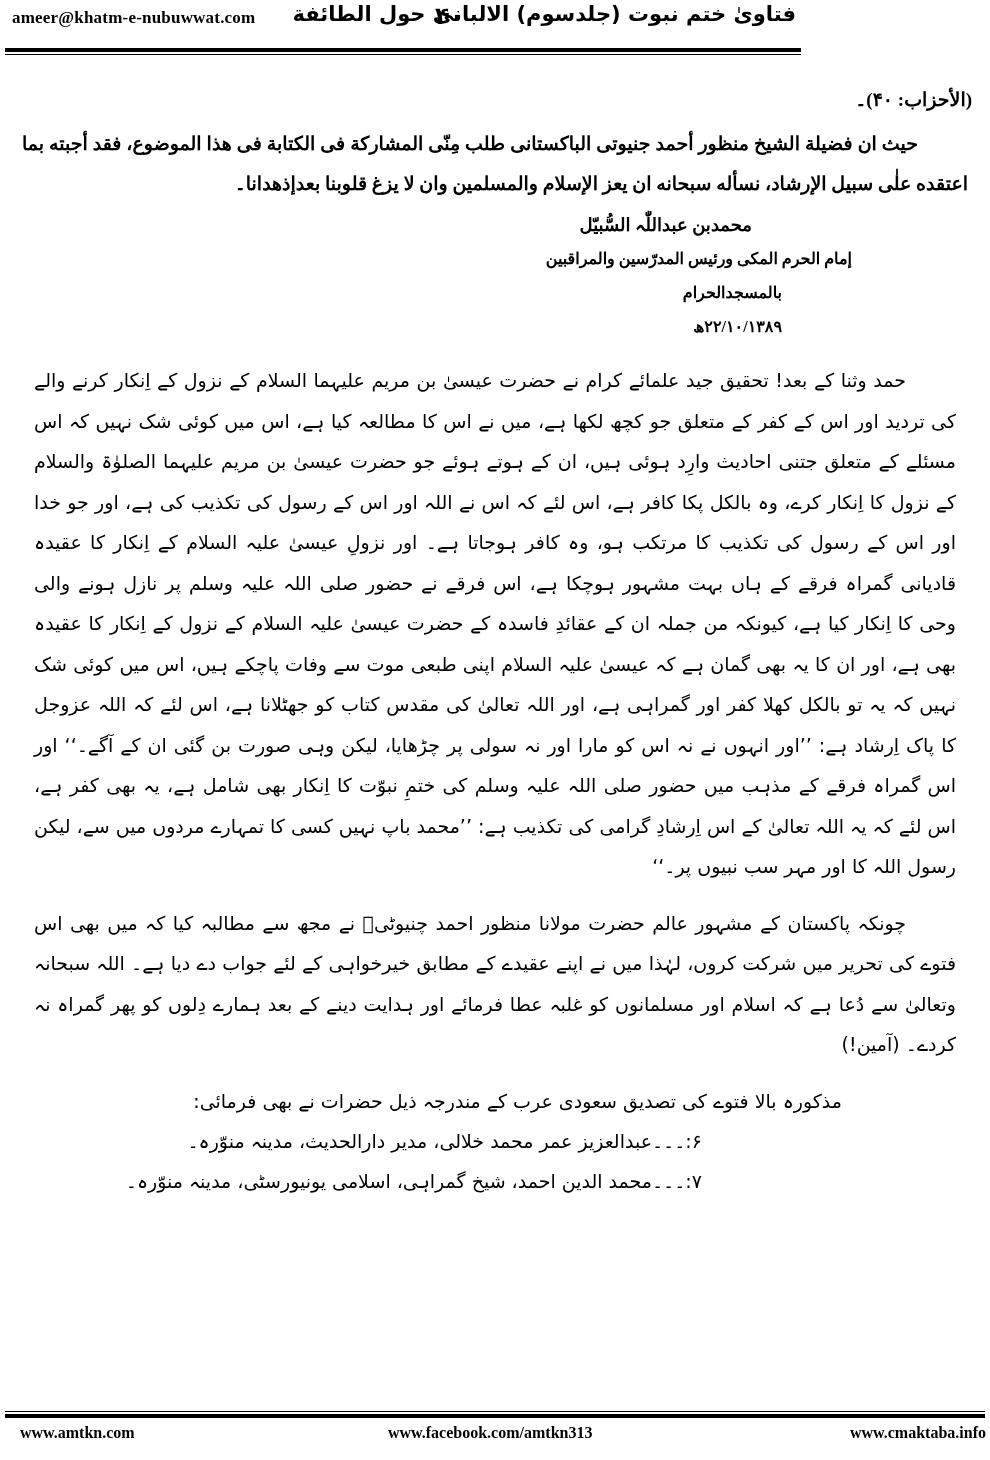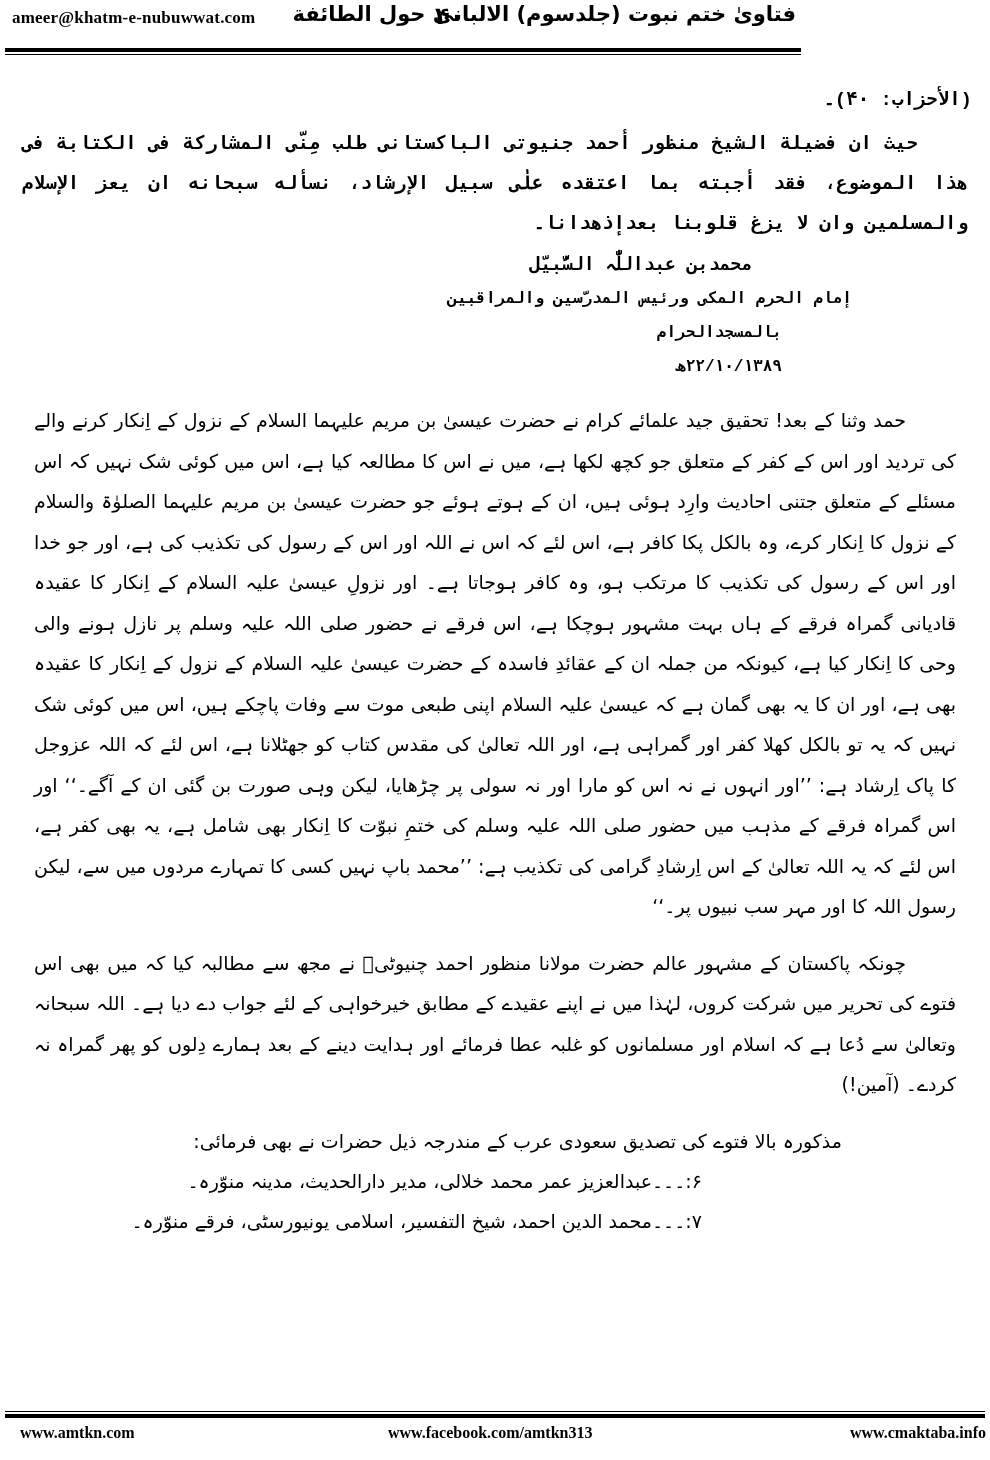--- a/index.html
+++ b/index.html
@@ -11,21 +11,21 @@
   .rule-top { position: absolute; left: 5px; right: 5px; top: 48px; height: 4px; background: #000; }
   .rule-top2 { position: absolute; left: 5px; right: 5px; top: 54px; height: 1px; background: #000; }
   .rule-bot { position: absolute; left: 5px; right: 5px; top: 1411px; height: 1px; background: #000; }
   .rule-bot2 { position: absolute; left: 5px; right: 5px; top: 1414px; height: 4px; background: #000; }
   .footer { position: absolute; left: 8px; top: 1424px; width: 990px; height: 24px; font-family: "Liberation Serif", serif; font-weight: bold; font-size: 16px; }
   .f-left { position: absolute; left: 12px; top: 0; }
   .f-mid { position: absolute; left: 380px; top: 0; text-align: center; }
   .f-right { position: absolute; right: 12px; top: 0; }
 
   .content { position: absolute; left: 18px; right: 18px; top: 80px; direction: rtl; }
-  .arb { font-family: Liberation Mono, monospace; font-weight: bold; font-size: 19px; line-height: 40px; text-align: justify; }
+  .arb { font-family: Liberation Serif, serif; font-weight: bold; font-size: 19px; line-height: 40px; text-align: justify; }
   .ref { font-size: 19px; font-weight: bold; line-height: 40px; }
   .arb p { margin: 4px; }
   .indent { text-indent: 50px; }
   .center-line { text-align: center; font-weight: bold; font-size: 19px; line-height: 40px; }
   .sig { margin-right: 0; font-weight: bold; font-size: 17px; line-height: 34px; }
   .sig .l1 { padding-right: 220px; font-size: 18px; }
   .sig .l2 { padding-right: 120px; font-size: 16px; }
   .sig .l3 { padding-right: 190px; font-size: 16px; }
   .sig .l4 { padding-right: 190px; font-size: 16px; }
   .urdu { font-family: "DejaVu Sans", sans-serif; font-size: 19px; line-height: 40.5px; text-align: justify; text-align-last: right; }
@@ -58,21 +58,21 @@
   </div>
 
   <div class="urdu">
     <p class="indent">حمد وثنا کے بعد! تحقیق جید علمائے کرام نے حضرت عیسیٰ بن مریم علیہما السلام کے نزول کے اِنکار کرنے والے کی تردید اور اس کے کفر کے متعلق جو کچھ لکھا ہے، میں نے اس کا مطالعہ کیا ہے، اس میں کوئی شک نہیں کہ اس مسئلے کے متعلق جتنی احادیث وارِد ہوئی ہیں، ان کے ہوتے ہوئے جو حضرت عیسیٰ بن مریم علیہما الصلوٰۃ والسلام کے نزول کا اِنکار کرے، وہ بالکل پکا کافر ہے، اس لئے کہ اس نے اللہ اور اس کے رسول کی تکذیب کی ہے، اور جو خدا اور اس کے رسول کی تکذیب کا مرتکب ہو، وہ کافر ہوجاتا ہے۔ اور نزولِ عیسیٰ علیہ السلام کے اِنکار کا عقیدہ قادیانی گمراہ فرقے کے ہاں بہت مشہور ہوچکا ہے، اس فرقے نے حضور صلی اللہ علیہ وسلم پر نازل ہونے والی وحی کا اِنکار کیا ہے، کیونکہ من جملہ ان کے عقائدِ فاسدہ کے حضرت عیسیٰ علیہ السلام کے نزول کے اِنکار کا عقیدہ بھی ہے، اور ان کا یہ بھی گمان ہے کہ عیسیٰ علیہ السلام اپنی طبعی موت سے وفات پاچکے ہیں، اس میں کوئی شک نہیں کہ یہ تو بالکل کھلا کفر اور گمراہی ہے، اور اللہ تعالیٰ کی مقدس کتاب کو جھٹلانا ہے، اس لئے کہ اللہ عزوجل کا پاک اِرشاد ہے: ’’اور انہوں نے نہ اس کو مارا اور نہ سولی پر چڑھایا، لیکن وہی صورت بن گئی ان کے آگے۔‘‘ اور اس گمراہ فرقے کے مذہب میں حضور صلی اللہ علیہ وسلم کی ختمِ نبوّت کا اِنکار بھی شامل ہے، یہ بھی کفر ہے، اس لئے کہ یہ اللہ تعالیٰ کے اس اِرشادِ گرامی کی تکذیب ہے: ’’محمد باپ نہیں کسی کا تمہارے مردوں میں سے، لیکن رسول اللہ کا اور مہر سب نبیوں پر۔‘‘</p>
     <p class="indent">چونکہ پاکستان کے مشہور عالم حضرت مولانا منظور احمد چنیوٹیؒ نے مجھ سے مطالبہ کیا کہ میں بھی اس فتوے کی تحریر میں شرکت کروں، لہٰذا میں نے اپنے عقیدے کے مطابق خیرخواہی کے لئے جواب دے دیا ہے۔ اللہ سبحانہ وتعالیٰ سے دُعا ہے کہ اسلام اور مسلمانوں کو غلبہ عطا فرمائے اور ہدایت دینے کے بعد ہمارے دِلوں کو پھر گمراہ نہ کردے۔ (آمین!)</p>
   </div>
 
   <div class="list">
     <div class="intro">مذکورہ بالا فتوے کی تصدیق سعودی عرب کے مندرجہ ذیل حضرات نے بھی فرمائی:</div>
     <div class="item">۶:۔۔۔عبدالعزیز عمر محمد خلالی، مدیر دارالحدیث، مدینہ منوّرہ۔</div>
-    <div class="item">۷:۔۔۔محمد الدین احمد، شیخ التفسیر، اسلامی یونیورسٹی، فرقے منوّرہ۔</div>
+    <div class="item">۷:۔۔۔محمد الدین احمد، شیخ گمراہی، اسلامی یونیورسٹی، مدینہ منوّرہ۔</div>
   </div>
 </div>
 
 <div class="rule-bot"></div>
 <div class="rule-bot2"></div>
 <div class="footer">
   <div class="f-left">www.amtkn.com</div>
   <div class="f-mid">www.facebook.com/amtkn313</div>
   <div class="f-right">www.cmaktaba.info</div>
 </div>

